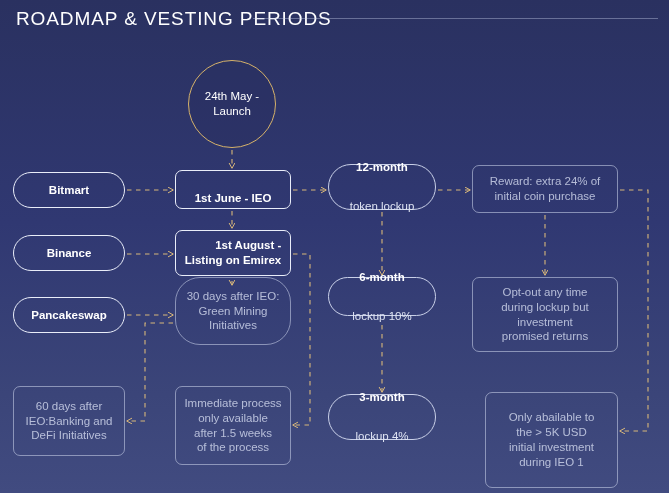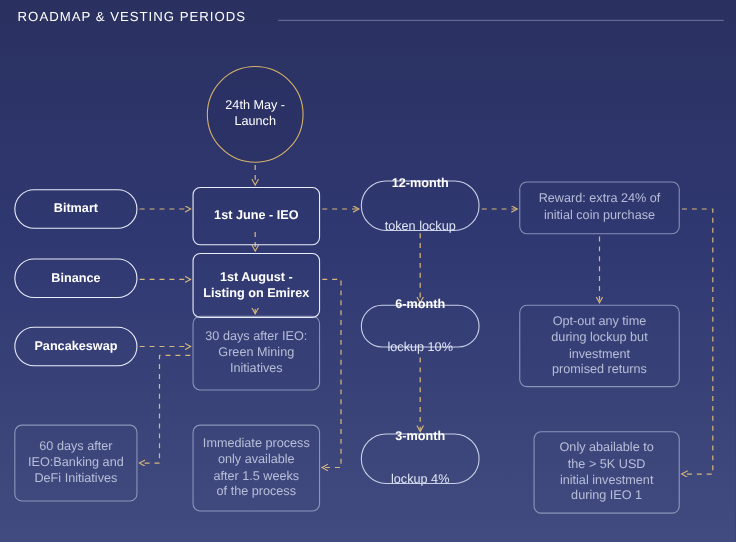--- a/index.html
+++ b/index.html
@@ -15,21 +15,21 @@
     background: linear-gradient(180deg, #2a3160 0%, #303872 45%, #3b4579 80%, #414b80 100%);
     font-family: "Liberation Sans", "DejaVu Sans", sans-serif;
     -webkit-font-smoothing: antialiased;
   }
 
   
   #header-title {
     position: absolute;
     left: 16px;
     top: 8px;
-    font-size: 12px;
+    font-size: 19px;
     letter-spacing: 0.9px;
     font-weight: 400;
     color: #ffffff;
   }
   #header-rule {
     position: absolute;
     left: 253px;
     top: 18px;
     width: 405px;
     height: 1px;
@@ -88,34 +88,34 @@
   
   #node-bitmart      { left: 13px;  top: 172px; width: 112px; height: 36px; }
   #node-binance      { left: 13px;  top: 235px; width: 112px; height: 36px; }
   #node-pancakeswap  { left: 13px;  top: 297px; width: 112px; height: 36px; }
 
   #node-60days {
     left: 13px; top: 386px; width: 112px; height: 70px;
   }
 
   
-  #node-ieo      { left: 175px; top: 170px; width: 116px; height: 53px; }
-  #node-listing  { left: 175px; top: 230px; width: 116px; height: 59px; }
-  #node-green    { left: 175px; top: 287px; width: 116px; height: 68px; }
+  #node-ieo      { left: 175px; top: 170px; width: 116px; height: 39px; align-items: flex-end; }
+  #node-listing  { left: 175px; top: 230px; width: 116px; height: 46px; text-align: right; }
+  #node-green    { left: 175px; top: 277px; width: 116px; height: 68px; border-radius: 25px; }
   #node-immediate{ left: 175px; top: 386px; width: 116px; height: 79px; }
 
   
   #node-lock12 { left: 328px; top: 164px; width: 108px; height: 46px; }
   #node-lock6  { left: 328px; top: 277px; width: 108px; height: 39px; }
   #node-lock4  { left: 328px; top: 394px; width: 108px; height: 46px; }
 
   
   #node-reward   { left: 472px; top: 165px; width: 146px; height: 48px; }
   #node-optout   { left: 472px; top: 277px; width: 146px; height: 75px; }
-  #node-only5k   { left: 485px; top: 392px; width: 133px; height: 75px; }
+  #node-only5k   { left: 485px; top: 392px; width: 133px; height: 96px; }
 
   .line2 { display: block; }
 </style>
 </head>
 <body>
 
 <div id="root">
 
   <div id="header-title">ROADMAP &amp; VESTING PERIODS</div>
   <div id="header-rule"></div>

